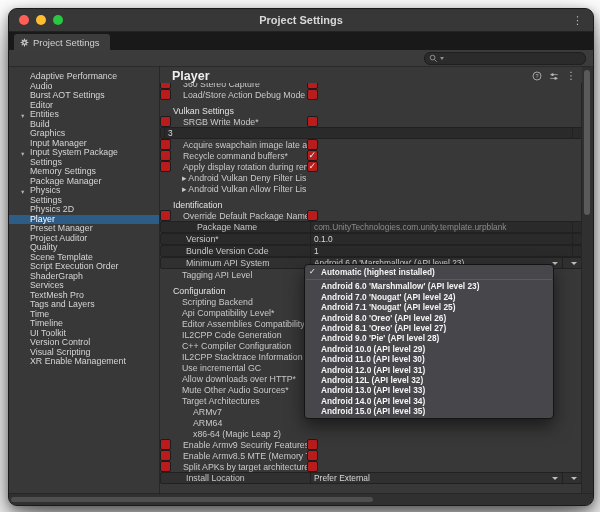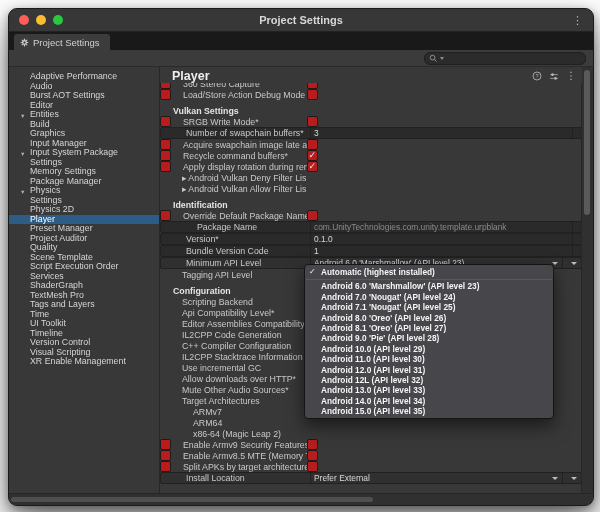--- a/index.html
+++ b/index.html
@@ -75,21 +75,21 @@
   .hdr-kebab { color:#bdbdbd; font-size:10px; line-height:10px; }
   .rows { position:absolute; left:0; top:16px; right:11px; bottom:11px; overflow:hidden; z-index:1; }
   .row { height:11px; display:flex; align-items:center; }
   .row.first { margin-top:-5px; }
   .row.section { margin-top:5px; }
   .row-label {
     flex:0 0 146px; box-sizing:border-box; padding-left:22px;
     font-size:8.8px; color:#c9c9c9; white-space:nowrap; overflow:hidden;
   }
   .row-label.ind1 { padding-left:33px; }
-  .row.section .row-label { flex-basis:auto; padding-left:13px; font-weight:bold; color:#e3e3e3; }
+  .row.section .row-label { flex-basis:auto; padding-left:13px; font-weight:normal; color:#e3e3e3; }
   .row.foldout .row-label { color:#c9c9c9; }
   .row-value { flex:1; min-width:0; display:flex; align-items:center; margin-right:5px; }
   .checkbox {
     width:9px; height:9px; background:#b91c1c; border:1px solid #1c1c1c;
     border-radius:2px; position:relative; flex:0 0 auto;
   }
   .checkbox.checked::after {
     content:"\2713"; position:absolute; left:0.5px; top:-1.5px;
     font-size:9px; color:#ececec;
   }
@@ -195,27 +195,27 @@
           <div class="side-item"><span>Package Manager</span></div>
           <div class="side-item"><span class="arrow">▼</span><span>Physics</span></div>
           <div class="side-item child"><span>Settings</span></div>
           <div class="side-item"><span>Physics 2D</span></div>
           <div class="side-item selected"><span>Player</span></div>
           <div class="side-item"><span>Preset Manager</span></div>
           <div class="side-item"><span>Project Auditor</span></div>
           <div class="side-item"><span>Quality</span></div>
           <div class="side-item"><span>Scene Template</span></div>
           <div class="side-item"><span>Script Execution Order</span></div>
+          <div class="side-item"><span>ShaderGraph</span></div>
           <div class="side-item"><span>Services</span></div>
-          <div class="side-item"><span>ShaderGraph</span></div>
           <div class="side-item"><span>TextMesh Pro</span></div>
           <div class="side-item"><span>Tags and Layers</span></div>
           <div class="side-item"><span>Time</span></div>
+          <div class="side-item"><span>Timeline</span></div>
           <div class="side-item"><span>UI Toolkit</span></div>
-          <div class="side-item"><span>Timeline</span></div>
           <div class="side-item"><span>Version Control</span></div>
           <div class="side-item"><span>Visual Scripting</span></div>
           <div class="side-item"><span>XR Enable Management</span></div>
         </div>
     </div>
 
     <div class="main">
 
       <div class="main-header">
         <div class="main-title">Player</div>
@@ -250,21 +250,20 @@
           <div class="row section">
             <div class="row-label">Vulkan Settings</div>
           </div>
           <div class="row checkbox">
             <div class="row-label">SRGB Write Mode*</div>
             <div class="row-value">
               <div class="checkbox"></div>
             </div>
           </div>
           <div class="row field">
-            <div class="row-label">Number of swapchain buffers*</div>
             <div class="row-value">
               <div class="field">3</div>
             </div>
           </div>
           <div class="row checkbox">
             <div class="row-label">Acquire swapchain image late as possible</div>
             <div class="row-value">
               <div class="checkbox"></div>
             </div>
           </div>
@@ -307,21 +306,21 @@
               <div class="field">0.1.0</div>
             </div>
           </div>
           <div class="row field">
             <div class="row-label">Bundle Version Code</div>
             <div class="row-value">
               <div class="field">1</div>
             </div>
           </div>
           <div class="row dropdown">
-            <div class="row-label">Minimum API Level</div>
+            <div class="row-label">Minimum API System</div>
             <div class="row-value">
               <div class="dropdown">Android 6.0 'Marshmallow' (API level 23)</div>
             </div>
           </div>
           <div class="row label">
             <div class="row-label">Tagging API Level</div>
           </div>
           <div class="row section">
             <div class="row-label">Configuration</div>
           </div>

